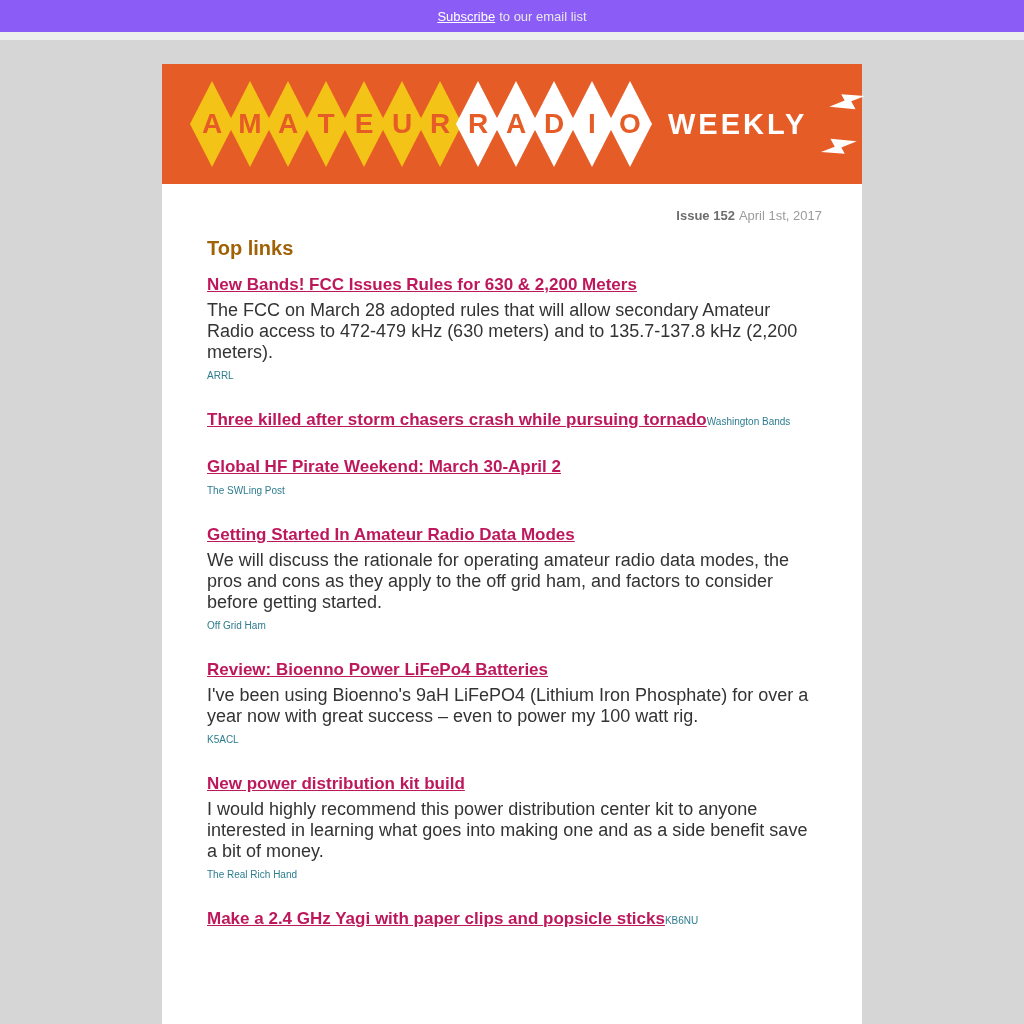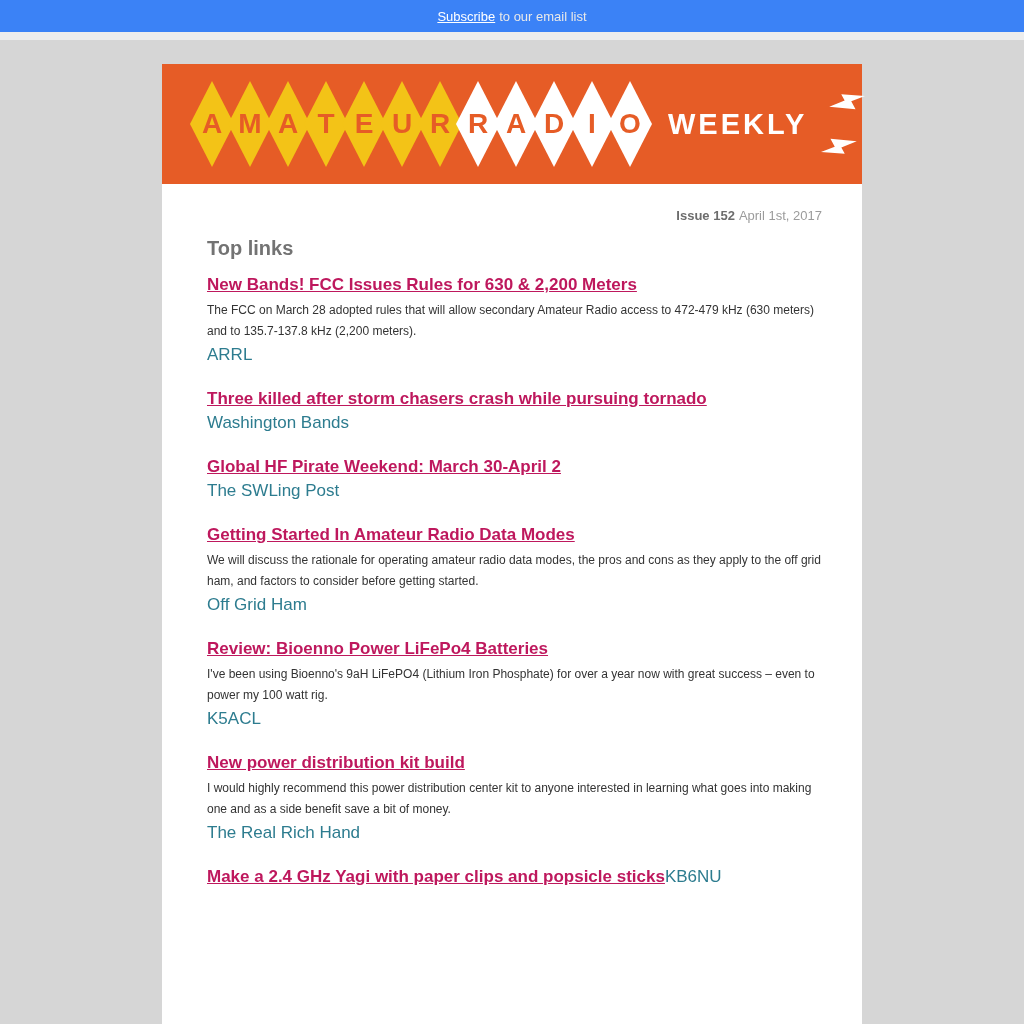--- a/index.html
+++ b/index.html
@@ -6,21 +6,21 @@
   html, body {
     margin: 0; padding: 0;
     width: 1024px; height: 1024px;
     overflow: hidden;
     background: #d6d6d6;
     font-family: "Liberation Sans", sans-serif;
   }
   
   .topbar {
     height: 32px;
-    background: #3b82f6;
+    background: #8b5cf6;
     display: flex;
     align-items: center;
     justify-content: center;
     font-size: 13px;
     color: #e9e9e9;
   }
   .topbar a {
     color: #ffffff;
     text-decoration: underline;
     margin-right: 4px;
@@ -93,47 +93,47 @@
     font-size: 13px;
     color: #9b9b9b;
     margin-bottom: 14px;
   }
   .issue-number {
     font-weight: bold;
     color: #6d6d6d;
     margin-right: 4px;
   }
   .section-title {
-    color: #737373;
+    color: #a16207;
     font-size: 20px;
     font-weight: bold;
     margin: 10px 0 14px 0;
   }
   .article { margin-bottom: 23px; }
   .article-title {
     display: inline-block;
     color: #be185d;
     font-weight: bold;
     font-size: 17px;
     line-height: 22px;
     text-decoration: underline;
     margin-bottom: 2px;
     cursor: pointer;
   }
   .article-desc {
     margin: 2px 0 2px 0;
-    font-size: 12px;
+    font-size: 18px;
     line-height: 21px;
     color: #333333;
     max-width: 615px;
   }
   .article-source {
     display: inline-block;
     color: #2d7c8f;
-    font-size: 17px;
+    font-size: 10px;
     line-height: 21px;
     text-decoration: none;
     cursor: pointer;
   }
 </style>
 </head>
 <body>
 
 <div class="topbar">
   <a>Subscribe</a>

